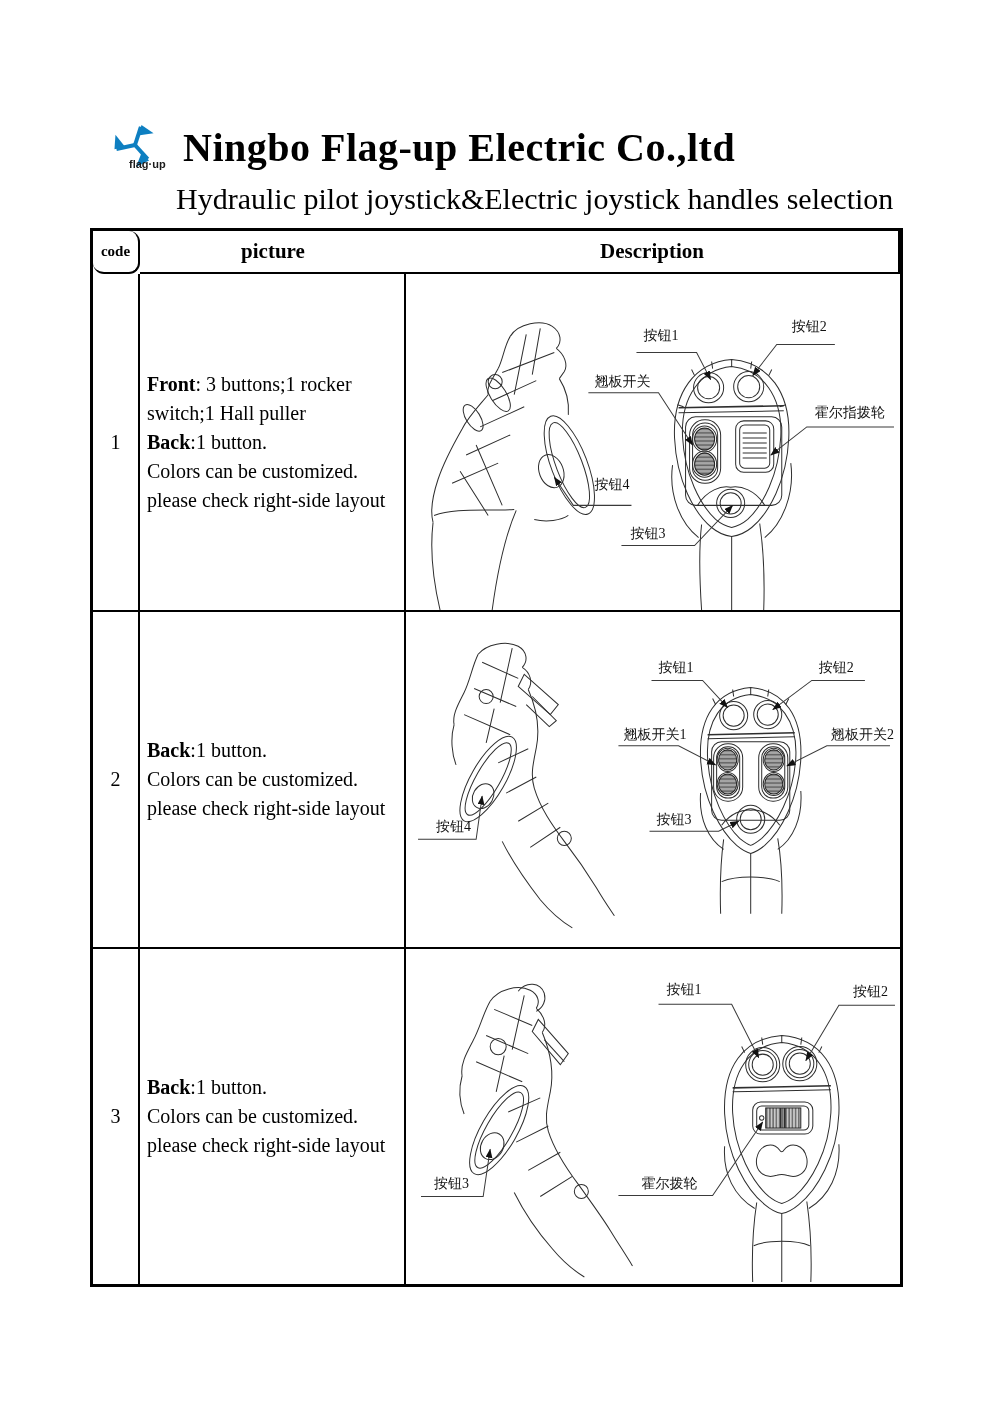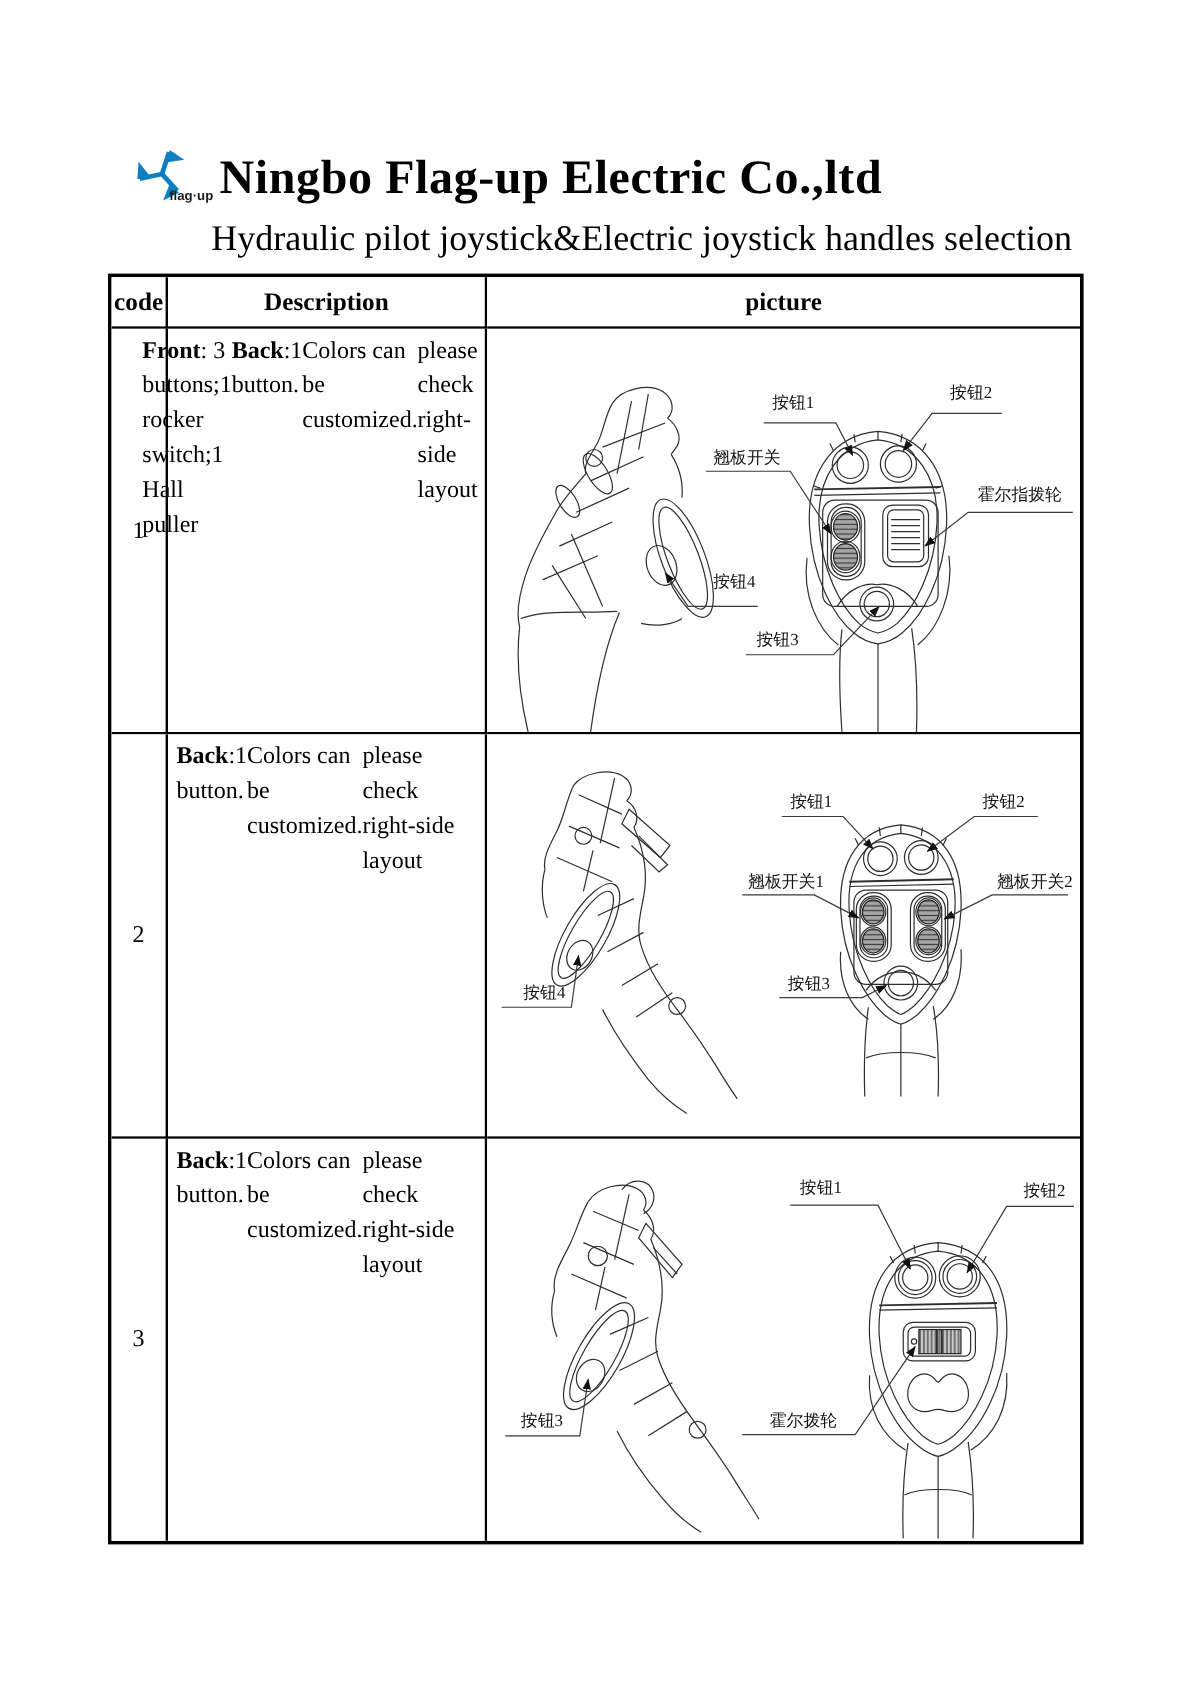--- a/index.html
+++ b/index.html
@@ -2,39 +2,39 @@
 <html><head>
 <meta charset="utf-8">
 <style>
   html,body{margin:0;padding:0;background:#fff;}
   .page{position:relative;width:1000px;height:1413px;background:#ffffff;
         font-family:"Liberation Serif",serif;color:#000;overflow:hidden;}
 
   
   .logo{position:absolute;left:109px;top:119px;width:62px;height:58px;}
   .logo svg{position:absolute;left:0;top:0;}
-  .logo-text{position:absolute;left:32px;top:39px;font-family:"Liberation Sans",sans-serif;
+  .logo-text{position:absolute;left:20px;top:39px;font-family:"Liberation Sans",sans-serif;
              font-size:11px;font-weight:bold;color:#1b1b1b;letter-spacing:0px;}
   .company{position:absolute;left:183px;top:124px;margin:0;
            font-size:40px;font-weight:bold;letter-spacing:0.5px;white-space:nowrap;}
   .subtitle{position:absolute;left:132px;top:182px;font-size:30px;white-space:nowrap;margin-left:44px;}
 
   
   .sel-table{position:absolute;left:90px;top:228px;width:813px;height:1059px;
              border:3px solid #000;box-sizing:border-box;display:grid;
              grid-template-columns:47px 266px 1fr;
              grid-template-rows:43px 338px 337px 1fr;}
   .cell{box-sizing:border-box;position:relative;background:#fff;}
   .br{border-right:2px solid #000;}
   .bb{border-bottom:2px solid #000;}
   .th{display:flex;align-items:center;justify-content:center;font-weight:bold;}
-  .th-code{font-size:21px;}
+  .th-code{font-size:15px;border-radius:11px;}
   .th-big{font-size:21px;}
   .code-cell{display:flex;align-items:center;justify-content:center;font-size:20px;}
-  .desc-cell{display:flex;flex-direction:row;justify-content:flex-end;
+  .desc-cell{display:flex;flex-direction:column;justify-content:center;
              padding:4px 6px 4px 7px;font-size:20px;line-height:29px;}
   .desc-cell p{margin:0;}
   .pic-cell svg{display:block;width:100%;height:100%;}
 
   
   .ln{stroke:#2e2e2e;stroke-width:1;fill:none;}
   .ln2{stroke:#2e2e2e;stroke-width:1.6;fill:none;}
   .lead{stroke:#3a3a3a;stroke-width:1;fill:none;}
   .ann{font-family:"Liberation Serif",serif;font-size:14px;fill:#111;}
 </style>
@@ -62,22 +62,22 @@
     </svg>
     <div class="logo-text">flag·up</div>
   </div>
 
   <h1 class="company">Ningbo Flag-up Electric Co.,ltd</h1>
   <div class="subtitle">Hydraulic pilot joystick&amp;Electric joystick handles selection</div>
 
   <div class="sel-table">
 
     <div class="cell br bb th th-code">code</div>
+    <div class="cell bb th th-big">picture</div>
     <div class="cell br bb th th-big">Description</div>
-    <div class="cell bb th th-big">picture</div>
 
     <div class="cell br bb code-cell">1</div>
     <div class="cell br bb desc-cell">
       <p><b>Front</b><span>: 3 buttons;1 rocker switch;1 Hall puller</span></p>
       <p><b>Back</b><span>:1 button.</span></p>
       <p>Colors can be customized.</p>
       <p>please check right-side layout</p>
     </div>
     <div class="cell bb pic-cell">
       <svg viewBox="0 0 493 334" preserveAspectRatio="none">

